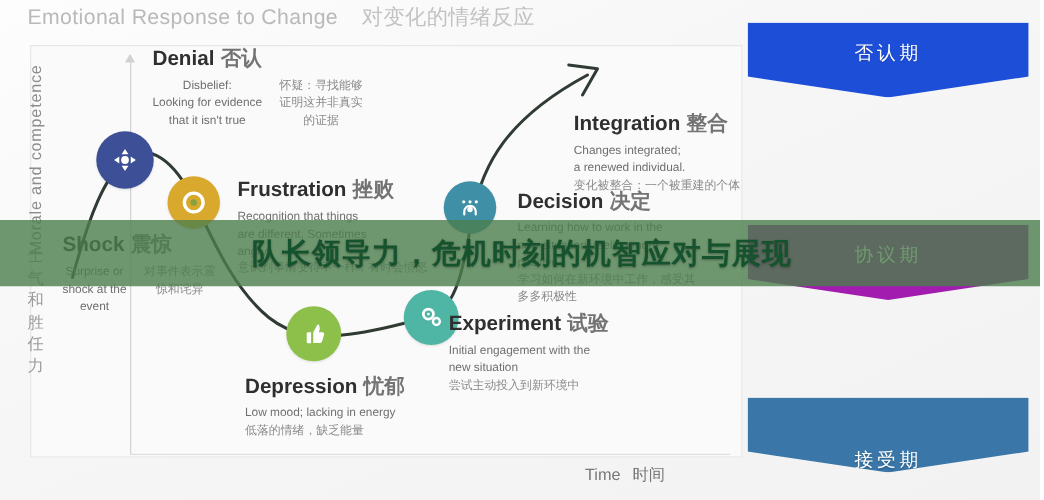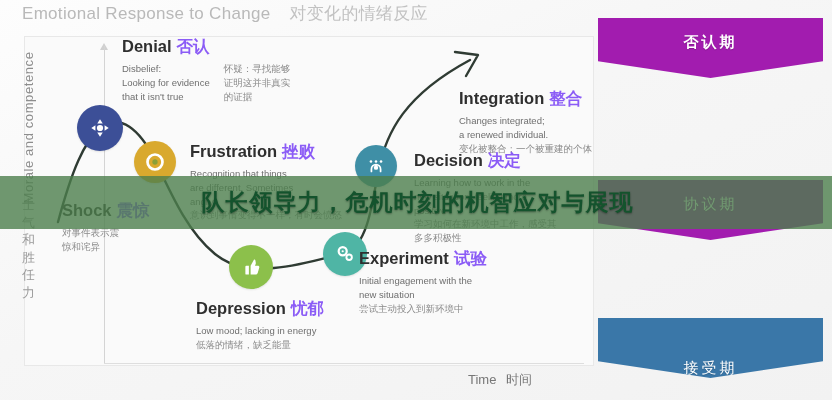--- a/index.html
+++ b/index.html
@@ -71,27 +71,27 @@
     display:flex;align-items:center;justify-content:center;
     box-shadow:0 1px 2px rgba(0,0,0,.10);
   }
   .node svg{display:block;}
   
   .stage-block{position:absolute;}
   .stage-head{
     font-size:15px;font-weight:bold;color:#2f2f2f;white-space:nowrap;
   }
   .stage-head.big{font-size:16.5px;}
-  .stage-head .zh{font-weight:bold;margin-left:5px;color:#8b5cf6;}
+  .stage-head .zh{font-weight:bold;margin-left:5px;color:#737373;}
   .stage-desc{
     margin-top:4px;font-size:9.5px;color:#6f6f6f;line-height:1.45;
   }
   .stage-desc .zh{color:#8a8a8a;}
   .two-col{display:flex;gap:14px;}
-  .two-col .col{white-space:nowrap;}
+  .two-col .col{white-space:nowrap;text-align:center;}
   
   .chev{
     position:absolute;left:598px;width:225px;height:60px;
     display:flex;align-items:flex-start;justify-content:center;
     -webkit-clip-path:polygon(0 0,100% 0,100% 72%,50% 100%,0 72%);
     clip-path:polygon(0 0,100% 0,100% 72%,50% 100%,0 72%);
   }
   .chev .lbl{
     margin-top:15px;font-size:15px;color:#ffffff;letter-spacing:3px;
     text-shadow:0 1px 1px rgba(0,0,0,.18);
@@ -192,25 +192,26 @@
   <div class="stage-block" style="left:190px;top:141px;">
     <div class="stage-head big">
       <span>Frustration</span><span class="zh">挫败</span>
     </div>
     <div class="stage-desc">
       <div>Recognition that things<br>are different. Sometimes<br>angry</div>
       <div class="zh">意识到事情变得不一样，有时会愤怒</div>
     </div>
   </div>
 
-  <div class="stage-block" style="left:62px;top:185px;margin-top:15px;">
+  <div class="stage-block" style="left:50px;top:185px;">
     <div class="stage-head big">
       <span>Shock</span><span class="zh">震惊</span>
     </div>
     <div class="stage-desc two-col">
+      <div class="col">Surprise or<br>shock at the<br>event</div>
       <div class="col zh">对事件表示震<br>惊和诧异</div>
     </div>
   </div>
 
   <div class="stage-block" style="left:196px;top:298px;">
     <div class="stage-head big">
       <span>Depression</span><span class="zh">忧郁</span>
     </div>
     <div class="stage-desc">
       <div>Low mood; lacking in energy</div>
@@ -241,21 +242,21 @@
   <div class="stage-block" style="left:414px;top:150px;">
     <div class="stage-head big">
       <span>Decision</span><span class="zh">决定</span>
     </div>
     <div class="stage-desc">
       <div>Learning how to work in the<br>new situation; feeling more<br>positive</div>
       <div class="zh">学习如何在新环境中工作，感受其<br>多多积极性</div>
     </div>
   </div>
 
-  <div class="chev" style="top:18px;background:#a21caf;font-weight:bold;">
+  <div class="chev" style="top:18px;background:#1d4ed8;">
     <span class="lbl">否认期</span>
   </div>
   <div class="chev" style="top:180px;background:#a21caf;">
     <span class="lbl">协议期</span>
   </div>
   <div class="chev" style="top:318px;background:#3a77a8;align-items:flex-end;">
     <span class="lbl">接受期</span>
   </div>
 
   <div class="caption-band"></div>

